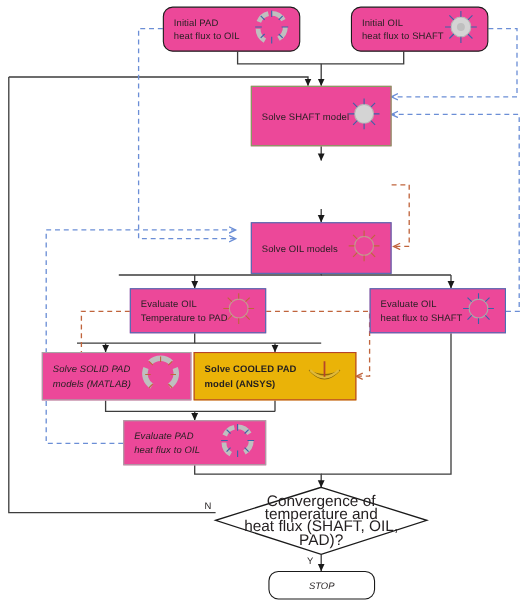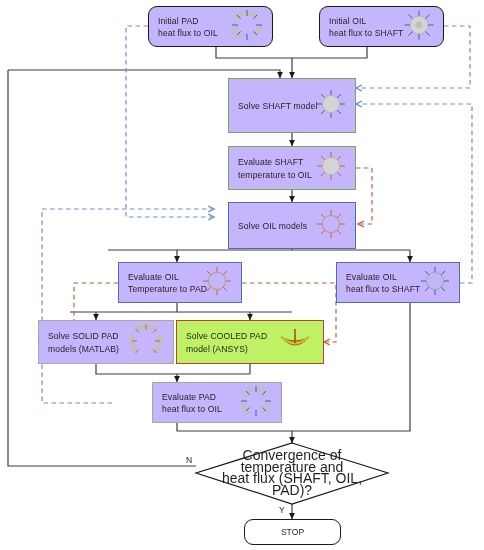--- a/index.html
+++ b/index.html
@@ -1,33 +1,33 @@
 <!DOCTYPE html>
 <html><head>
 <meta charset="utf-8">
 <style>
   html,body{margin:0;padding:0;background:#ffffff;}
   body{font-family:"Liberation Sans", sans-serif;}
   #root{position:relative;width:484px;height:550px;overflow:hidden;background:#fff;}
   #svg-layer{position:absolute;left:0;top:0;width:484px;height:550px;}
-  .node{position:absolute;box-sizing:border-box;background:#c4b5fd;}
+  .node{position:absolute;box-sizing:border-box;background:#ec4899;}
   .node .label{position:absolute;left:9px;top:50%;transform:translateY(-50%);
     font-size:8.6px;line-height:12.5px;color:#231f20;white-space:pre-line;letter-spacing:.1px;}
   .node .icon{position:absolute;right:8px;top:50%;transform:translateY(-50%);}
   .rounded{border:1.6px solid #1a1a1a;border-radius:9px;}
   .green{border:1.1px solid #7aa75a;}
   .blue{border:1.1px solid #4a6fb5;}
-  .gray{border:1.1px solid #a6a6a6;}
-  .red{border:1.3px solid #b5442a;background:#bef264;}
+  .gray{border:1.1px solid #a6a6a6;font-style:italic;}
+  .red{border:1.3px solid #b5442a;background:#eab308;font-weight:bold;}
   .diamond-text{position:absolute;text-align:center;font-size:14px;line-height:11.6px;
     color:#231f20;white-space:pre-line;}
   .branch-lbl{position:absolute;font-size:8.6px;color:#231f20;}
   .stopbox{position:absolute;box-sizing:border-box;border:1.6px solid #1a1a1a;border-radius:9px;background:#fff;}
   .stopbox span{position:absolute;left:0;right:0;top:50%;transform:translateY(-50%);
-    text-align:center;font-size:8.6px;color:#231f20;}
+    text-align:center;font-size:8.6px;color:#231f20;font-style:italic;}
 </style>
 </head>
 <body>
 
 <div id="root">
 
   <svg id="svg-layer" viewBox="0 0 484 550" xmlns="http://www.w3.org/2000/svg">
     <defs>
       <marker id="ah-k" markerWidth="7" markerHeight="7" refX="5.4" refY="3" orient="auto">
         <path d="M0,0.4 L5.6,3 L0,5.6 z" fill="#1a1a1a"></path>
@@ -158,39 +158,20 @@
           <path d="M26,26 L22.2,22.2"></path>
             <path d="M16,30 L16,24.8"></path>
             <path d="M6,26 L9.8,22.2"></path>
           <path d="M2,16 L7.2,16"></path>
             <path d="M6,6 L9.8,9.8"></path>
         </g>
       </svg>
     </span>
   </div>
 
-  <div class="node green" style="left:228px;top:146px;width:128px;height:44px;">
-    <span class="label">Evaluate SHAFT
-temperature to OIL</span>
-    <span class="icon">
-      <svg width="32" height="32" viewBox="0 0 32 32">
-        <circle cx="16" cy="16" r="8.6" fill="#d4d4d4" stroke="#b8b8b8" stroke-width="1"></circle>
-        <g stroke="#c0643c" stroke-width="1" fill="none">
-          <path d="M16,2 L16,7.2"></path>
-            <path d="M26,6 L22.2,9.8"></path>
-            <path d="M30,16 L24.8,16"></path>
-          <path d="M26,26 L22.2,22.2"></path>
-            <path d="M16,30 L16,24.8"></path>
-            <path d="M6,26 L9.8,22.2"></path>
-          <path d="M2,16 L7.2,16"></path>
-            <path d="M6,6 L9.8,9.8"></path>
-        </g>
-      </svg>
-    </span>
-  </div>
 
   <div class="node blue" style="left:228px;top:202px;width:128px;height:47px;">
     <span class="label">Solve OIL models</span>
     <span class="icon">
       <svg width="32" height="32" viewBox="0 0 32 32">
         <circle cx="16" cy="16" r="8.6" fill="none" stroke="#c49a8e" stroke-width="1.1"></circle>
         <g stroke="#c0643c" stroke-width="1" fill="none">
           <path d="M16,2 L16,7.2"></path>
             <path d="M26,6 L22.2,9.8"></path>
             <path d="M30,16 L24.8,16"></path>
@@ -272,21 +253,21 @@
 model (ANSYS)</span>
     <span class="icon">
       <svg width="40" height="26" viewBox="0 0 40 26">
         <path d="M6,10 Q20,26 34,10 Q20,18 6,10 Z" fill="#c99a12" stroke="#8a6a0a" stroke-width="1"></path>
         <path d="M7,10 Q20,23 33,10" fill="none" stroke="#e0b93a" stroke-width="2"></path>
         <path d="M20,2 L20,16" stroke="#b5442a" stroke-width="1.6"></path>
       </svg>
     </span>
   </div>
 
-  <div class="node gray" style="left:112px;top:382px;width:130px;height:41px;margin-left:40px;">
+  <div class="node gray" style="left:112px;top:382px;width:130px;height:41px;">
     <span class="label">Evaluate PAD
 heat flux to OIL</span>
     <span class="icon">
       <svg width="34" height="34" viewBox="0 0 34 34">
         <g fill="none" stroke="#bfbfbf" stroke-width="4.4">
           <path d="M17,4.6 A12.4,12.4 0 0,1 27.7,10.8"></path>
           <path d="M29.4,17 A12.4,12.4 0 0,1 23.2,27.7"></path>
           <path d="M10.8,29.4 A12.4,12.4 0 0,1 4.6,18.7"></path>
           <path d="M5.3,12.4 A12.4,12.4 0 0,1 14,4.9"></path>
         </g>

